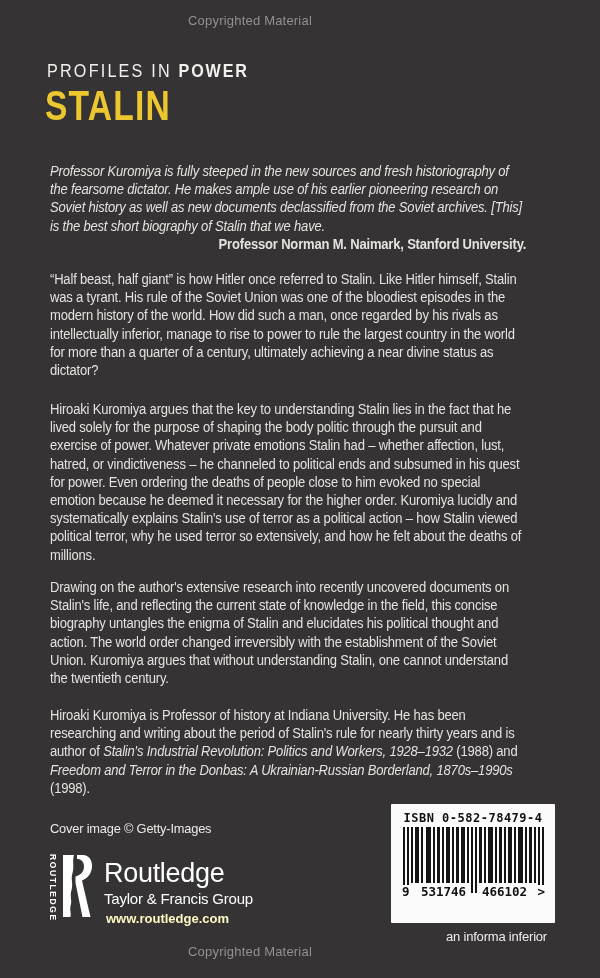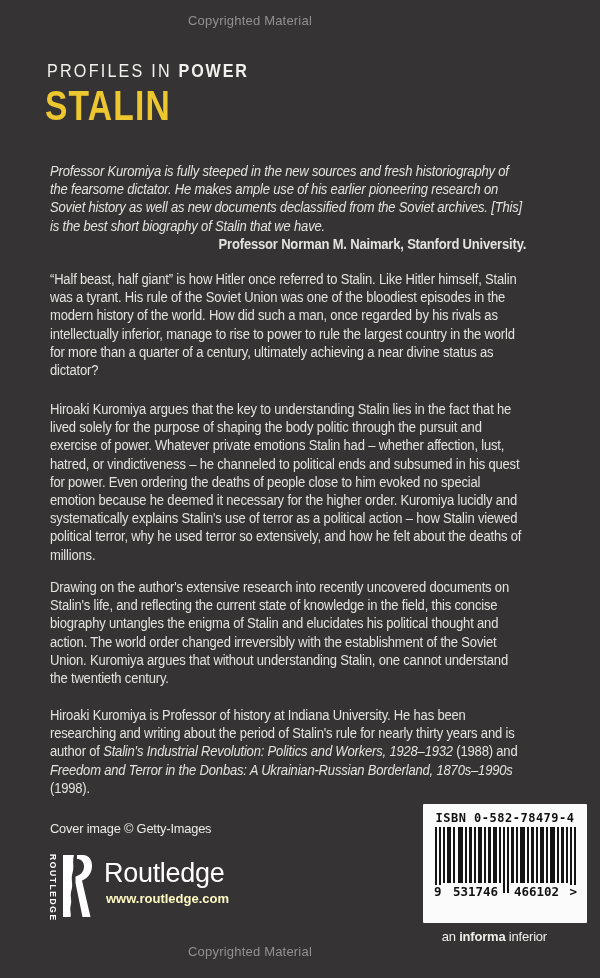--- a/index.html
+++ b/index.html
@@ -40,37 +40,37 @@
   .pub-vertical{writing-mode:vertical-rl;color:#fff;font-size:8.5px;font-weight:bold;
                 letter-spacing:1.6px;height:64px;text-align:center;margin-right:2px;
                 line-height:10px;}
   .pub-mark{width:32px;height:64px;margin-right:12px;}
   .pub-text{display:flex;flex-direction:column;}
   .pub-name{color:#fff;font-size:27px;letter-spacing:-.3px;line-height:27px;margin-top:6px;}
   .pub-group{color:#fff;font-size:15px;letter-spacing:-.2px;margin-top:3px;}
   .pub-site{color:#fef9c3;font-size:13px;font-weight:bold;margin-top:4px;margin-left:2px;}
 
   .barcode-box{position:absolute;left:391px;top:804px;width:164px;height:119px;
-               background:#fbfbfb;border-radius:1px;padding:0;box-sizing:border-box;margin-left:32px;}
+               background:#fbfbfb;border-radius:1px;padding:0;box-sizing:border-box;}
   .isbn-label{margin-top:7px;text-align:center;color:#111;
               font-family:"DejaVu Sans Mono",monospace;font-size:12px;
               letter-spacing:.5px;font-weight:bold;white-space:nowrap;}
   .bars-wrap{position:relative;width:144px;margin:2px auto 0 auto;height:72px;}
   .bars-wrap svg{display:block;}
   .digits{position:absolute;left:0;right:0;bottom:0;display:grid;
           grid-template-columns:12px 1fr 1fr 10px;align-items:end;
           font-family:"DejaVu Sans Mono",monospace;font-size:12.5px;font-weight:bold;
           color:#111;}
   .digits span{background:#fbfbfb;padding:0 1px;line-height:14px;}
   .digits .g{text-align:center;margin:0 3px;}
   .digits .end{text-align:right;padding-right:0;}
 
   .informa{position:absolute;left:391px;top:929px;width:156px;text-align:right;
            color:#f0efec;font-size:13px;letter-spacing:-.2px;}
-  .informa b{font-weight:bold;}
+  .informa b{font-weight:normal;}
 </style>
 </head>
 <body style="background: rgb(54, 51, 52);">
 
 <div class="cover">
 
   <div class="copyright top">Copyrighted Material</div>
 
   <div class="series-title"><span>PROFILES IN </span><span class="bold">POWER</span></div>
 
@@ -103,20 +103,21 @@
     <div class="pub-vertical">ROUTLEDGE</div>
     <svg class="pub-mark" viewBox="0 0 32 64" xmlns="http://www.w3.org/2000/svg">
       <path fill="#ffffff" d="M3,1 H14 C12,8 14.5,13 12.5,19 C10.5,25 13.5,30 11.5,36
                C9.5,42 12.5,47 10.5,52 C9.5,56 11.5,60 10.5,63 H3 Z"></path>
       <path fill="#ffffff" d="M17,1 H23 C29,1 32,6 32,12 C32,19 28,24 22,26.5
                L30.5,63 H22.5 L15.5,29 V22.5 C19.5,21.5 24,18.5 24,12.5
                C24,7.5 21,5 17,5 Z"></path>
     </svg>
     <div class="pub-text">
       <div class="pub-name">Routledge</div>
+      <div class="pub-group">Taylor &amp; Francis Group</div>
       <div class="pub-site">www.routledge.com</div>
     </div>
   </div>
 
   <div class="barcode-box">
     <div class="isbn-label">ISBN 0-582-78479-4</div>
     <div class="bars-wrap">
       <svg width="144" height="72" viewBox="0 0 144 72" xmlns="http://www.w3.org/2000/svg">
         <g fill="#141414">
           <rect x="2" y="0" width="2" height="66"></rect>

